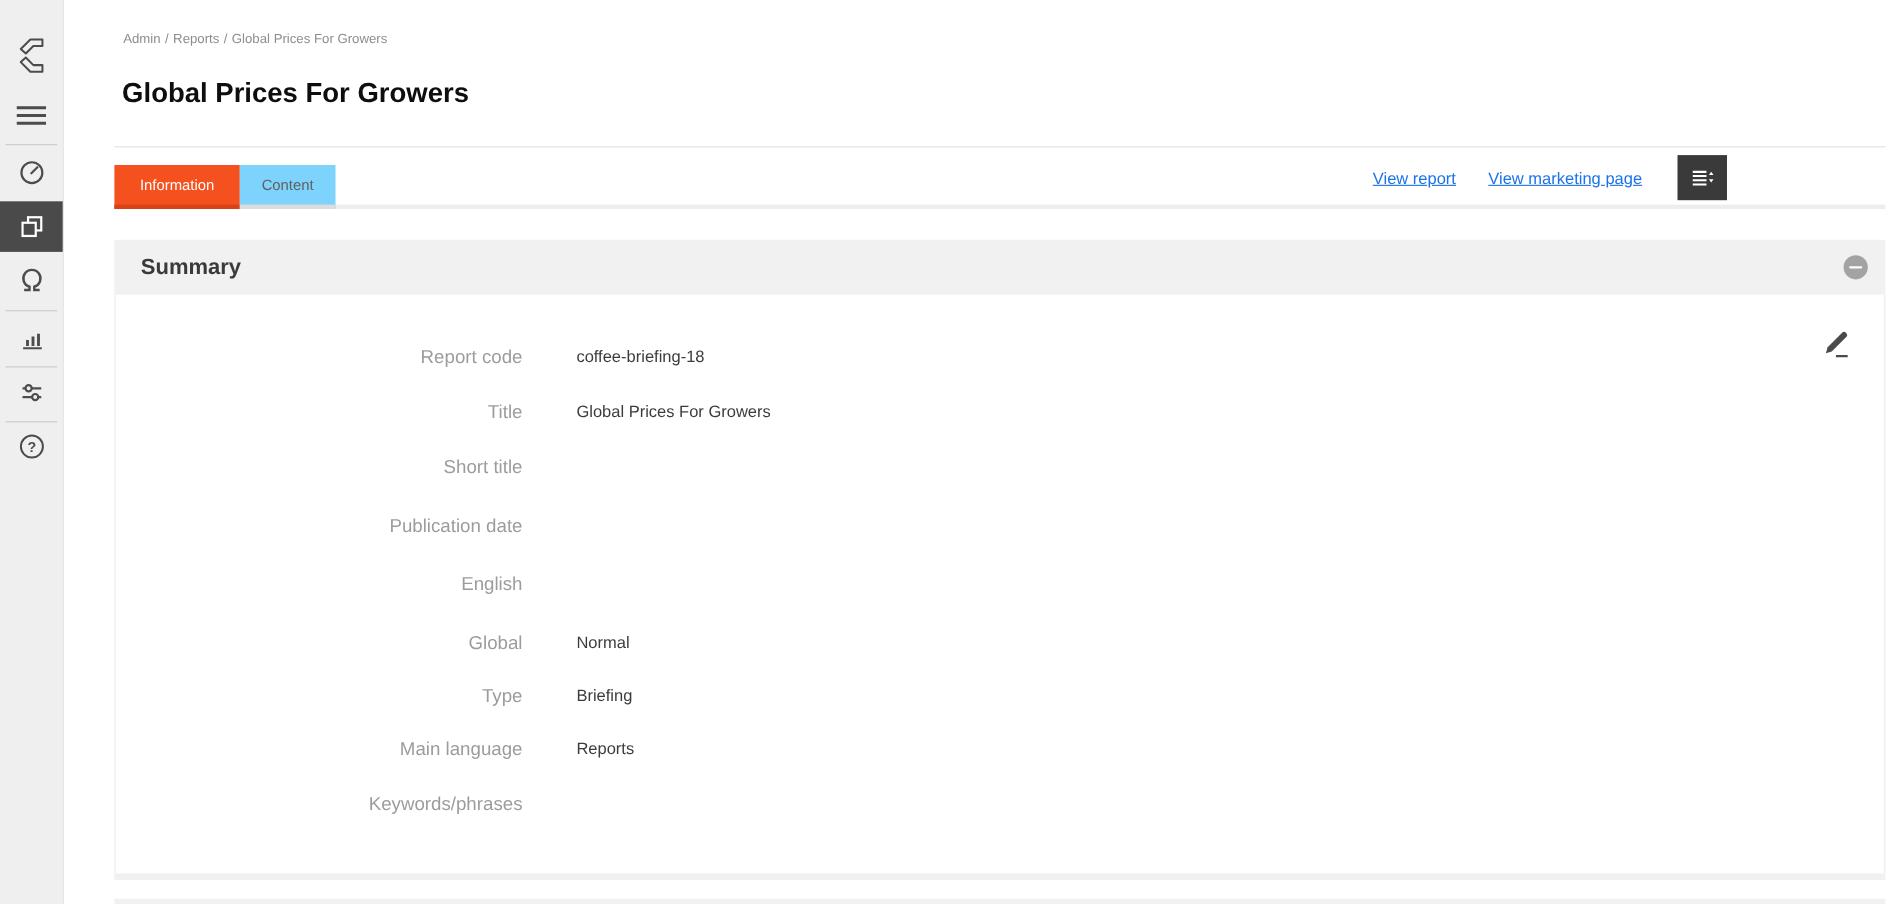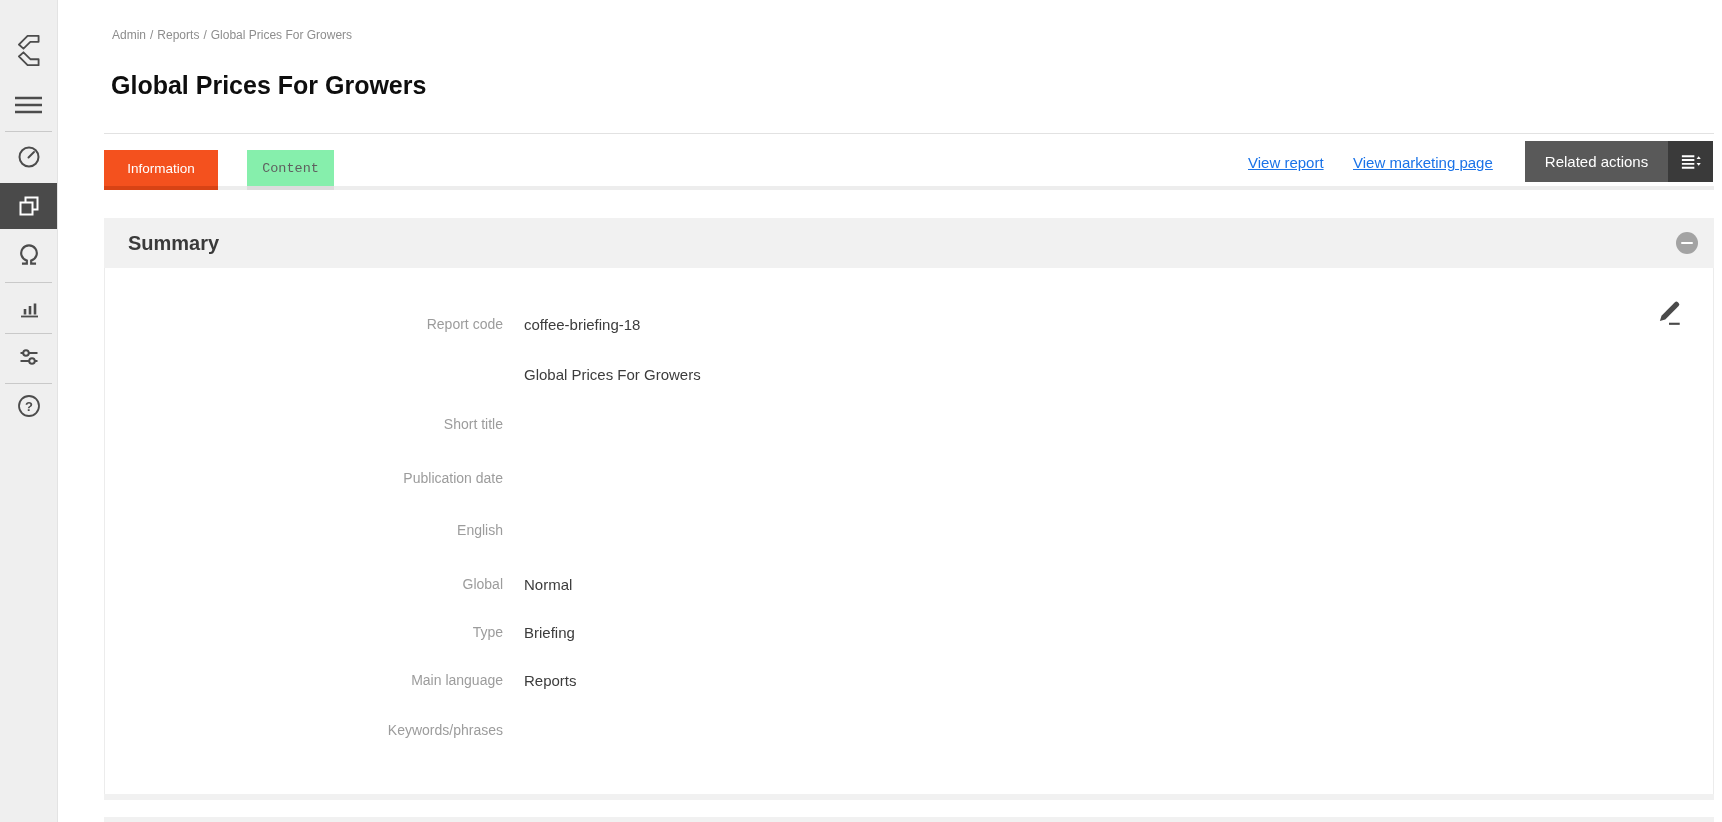--- a/index.html
+++ b/index.html
@@ -14,40 +14,40 @@
   .sb-item.active{background:#4a4a4a;}
   .sb-div{position:absolute;left:5px;width:47px;height:1px;background:#c9c9c9;}
   .sb-item svg{display:block;}
   
   .breadcrumb{position:absolute;left:112px;top:28px;font-size:12px;color:#8d8d8d;}
   .breadcrumb span{color:#8d8d8d;}
   .crumb-sep{margin:0 4px;}
   .page-title{position:absolute;left:111px;top:53px;font-size:25px;font-weight:700;color:#0e0e0e;line-height:30px;}
   .top-divider{position:absolute;left:104px;right:8px;top:133px;height:1px;background:#e2e2e2;}
   
-  .tabbar{position:absolute;left:104px;right:8px;top:150px;height:36px;border-bottom:4px solid #ededed;display:flex;gap:29px;}
+  .tabbar{position:absolute;left:104px;right:8px;top:150px;height:36px;border-bottom:4px solid #ededed;display:flex;}
   .tab{height:36px;margin-bottom:-4px;display:flex;align-items:center;justify-content:center;font-size:13.5px;cursor:pointer;box-sizing:content-box;}
   .tab-info{width:114px;background:#f4511e;color:#ffffff;border-bottom:4px solid #d84315;}
-  .tab-content{width:87px;background:#86efac;color:#5f5f5f;border-bottom:4px solid #dcdcdc;font-family:Liberation Mono, monospace;}
+  .tab-content{width:87px;background:#7dd3fc;color:#5f5f5f;border-bottom:4px solid #dcdcdc;}
   
   .action-link{position:absolute;top:154px;font-size:15px;color:#1a73e8;text-decoration:underline;cursor:pointer;white-space:nowrap;}
   .link-report{left:1248px;}
   .link-marketing{left:1353px;}
   .related-btn{position:absolute;left:1525px;top:141px;height:41px;display:flex;cursor:pointer;}
   .related-main{background:#595959;color:#ffffff;font-size:15px;display:flex;align-items:center;justify-content:center;width:143px;}
   .related-caret{background:#3a3a3a;width:45px;display:flex;align-items:center;justify-content:center;}
   
   .panel-header{position:absolute;left:104px;right:8px;top:218px;height:50px;background:#f1f1f1;display:flex;align-items:center;}
   .panel-title{margin-left:24px;font-size:20px;font-weight:700;color:#3a3a3a;}
   .collapse-btn{position:absolute;right:16px;top:14px;width:22px;height:22px;border-radius:50%;background:#a3a3a3;display:flex;align-items:center;justify-content:center;cursor:pointer;}
   .collapse-btn .bar{width:12px;height:2.5px;background:#ffffff;border-radius:1px;}
   .panel-body{position:absolute;left:104px;right:8px;top:268px;height:526px;background:#ffffff;border-left:1px solid #ececec;border-right:1px solid #ececec;box-sizing:border-box;}
   .panel-bottom{position:absolute;left:104px;right:8px;top:794px;height:6px;background:#f1f1f1;}
   .row{position:absolute;left:0;right:0;height:21px;}
-  .flabel{position:absolute;left:36px;width:362px;text-align:right;font-size:14px;color:#9c9c9c;line-height:21px;}
+  .flabel{position:absolute;left:8px;width:362px;text-align:right;font-size:17px;color:#9c9c9c;line-height:21px;}
   .fvalue{position:absolute;left:419px;right:80px;font-size:15px;color:#3c3c3c;line-height:21px;white-space:nowrap;overflow:hidden;}
   .edit-btn{position:absolute;right:28px;top:28px;width:32px;height:32px;cursor:pointer;display:flex;align-items:center;justify-content:center;}
   
   .panel2-header{position:absolute;left:104px;right:8px;top:817px;height:40px;background:#f1f1f1;cursor:pointer;}
 </style>
 </head>
 <body>
 
 <nav class="sidebar">
   <div class="sb-item" style="top:30px;height:40px;">
@@ -113,21 +113,20 @@
 <div class="top-divider"></div>
 
 <div class="tabbar">
   <div class="tab tab-info">Information</div>
   <div class="tab tab-content">Content</div>
 </div>
 
 <a class="action-link link-report">View report</a>
 <a class="action-link link-marketing">View marketing page</a>
 <div class="related-btn">
-  <div class="related-main">Related actions</div>
   <div class="related-caret">
     <svg width="23" height="23" viewBox="0 0 24 24">
       <path d="M3 6.5h13M3 10.5h13M3 14.5h13M3 18.5h13" stroke="#ffffff" stroke-width="2" fill="none"></path>
       <path d="M18.3 9.5 L20.5 6.5 L22.7 9.5 Z" fill="#ffffff"></path>
       <path d="M18.3 13.5 L20.5 16.5 L22.7 13.5 Z" fill="#ffffff"></path>
     </svg>
   </div>
 </div>
 
 <div class="panel-header">
@@ -143,20 +142,21 @@
       <path d="M5.5 22.5 L7 17.5 L19.5 5 A2 2 0 0 1 22.3 5 L23 5.7 A2 2 0 0 1 23 8.5 L10.5 21 Z" fill="#4a4a4a"></path>
       <path d="M14 25 H24" stroke="#4a4a4a" stroke-width="2" fill="none"></path>
     </svg>
   </div>
 
   <div class="row" style="top:46px">
     <div class="flabel">Report code</div>
     <div class="fvalue">coffee-briefing-18</div>
   </div>
   <div class="row" style="top:96px">
+    <div class="flabel">Title</div>
     <div class="fvalue">Global Prices For Growers</div>
   </div>
   <div class="row" style="top:146px">
     <div class="flabel">Short title</div>
     <div class="fvalue"></div>
   </div>
   <div class="row" style="top:200px">
     <div class="flabel">Publication date</div>
   </div>
   <div class="row" style="top:252px">

